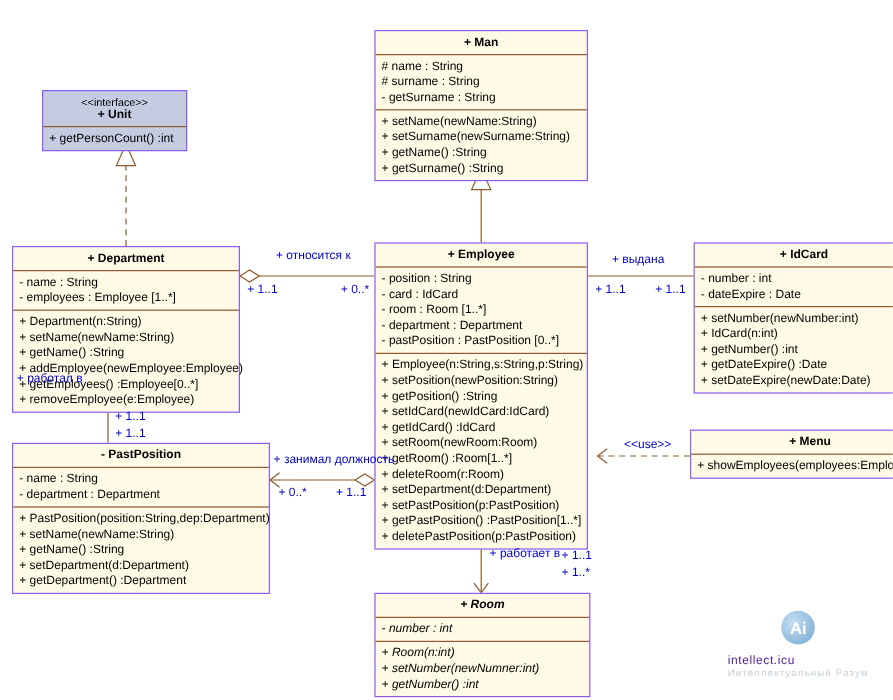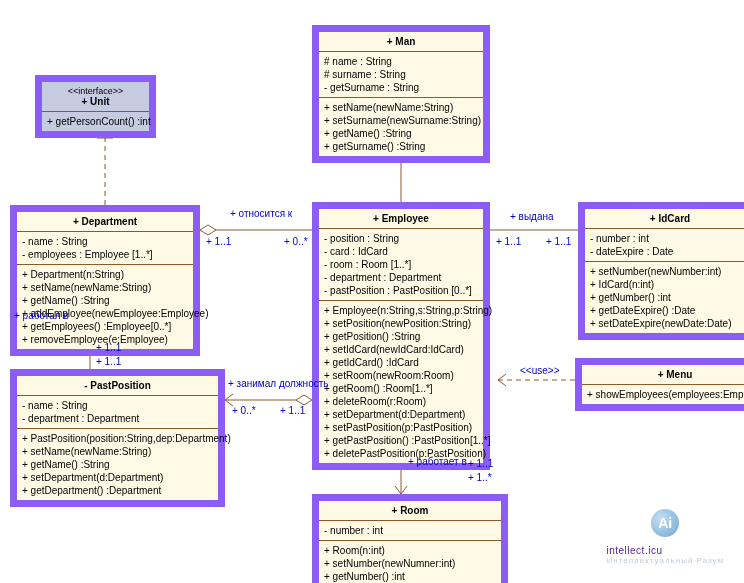--- a/index.html
+++ b/index.html
@@ -9,21 +9,21 @@
     height: 583px;
     background: #fff;
     position: relative;
     font-family: Arial, sans-serif;
     font-size: 10px;
     color: #000;
     overflow: hidden;
   }
   .class-box {
     position: absolute;
-    border: 7px solid #8b5cf6;
+    border: 1px solid #8b5cf6;
     background: #fefae6;
   }
   .class-box.interface-box {
     background: #c5cbe1;
   }
   .class-header {
     border-bottom: 1px solid #8b5a2b;
     text-align: center;
     font-weight: bold;
     padding: 4px 6px;
@@ -216,21 +216,21 @@
 
 <div class="class-box" style="left:575px; top:358px; width:200px;">
   <div class="class-header">
       <div>+ Menu</div>
     </div>
   <div class="class-ops">
     <div class="row">+ showEmployees(employees:Employee[0..*])</div>
   </div>
 </div>
 
-<div class="class-box" style="left:312px; top:494px; width:196px;">
+<div class="class-box" style="left:312px; top:494px; width:180px;font-style:italic;">
   <div class="class-header">
       <div>+ Room</div>
     </div>
   <div class="class-attrs">
     <div class="row">- number : int</div>
   </div>
   <div class="class-ops">
     <div class="row">+ Room(n:int)</div>
     <div class="row">+ setNumber(newNumner:int)</div>
     <div class="row">+ getNumber() :int</div>

